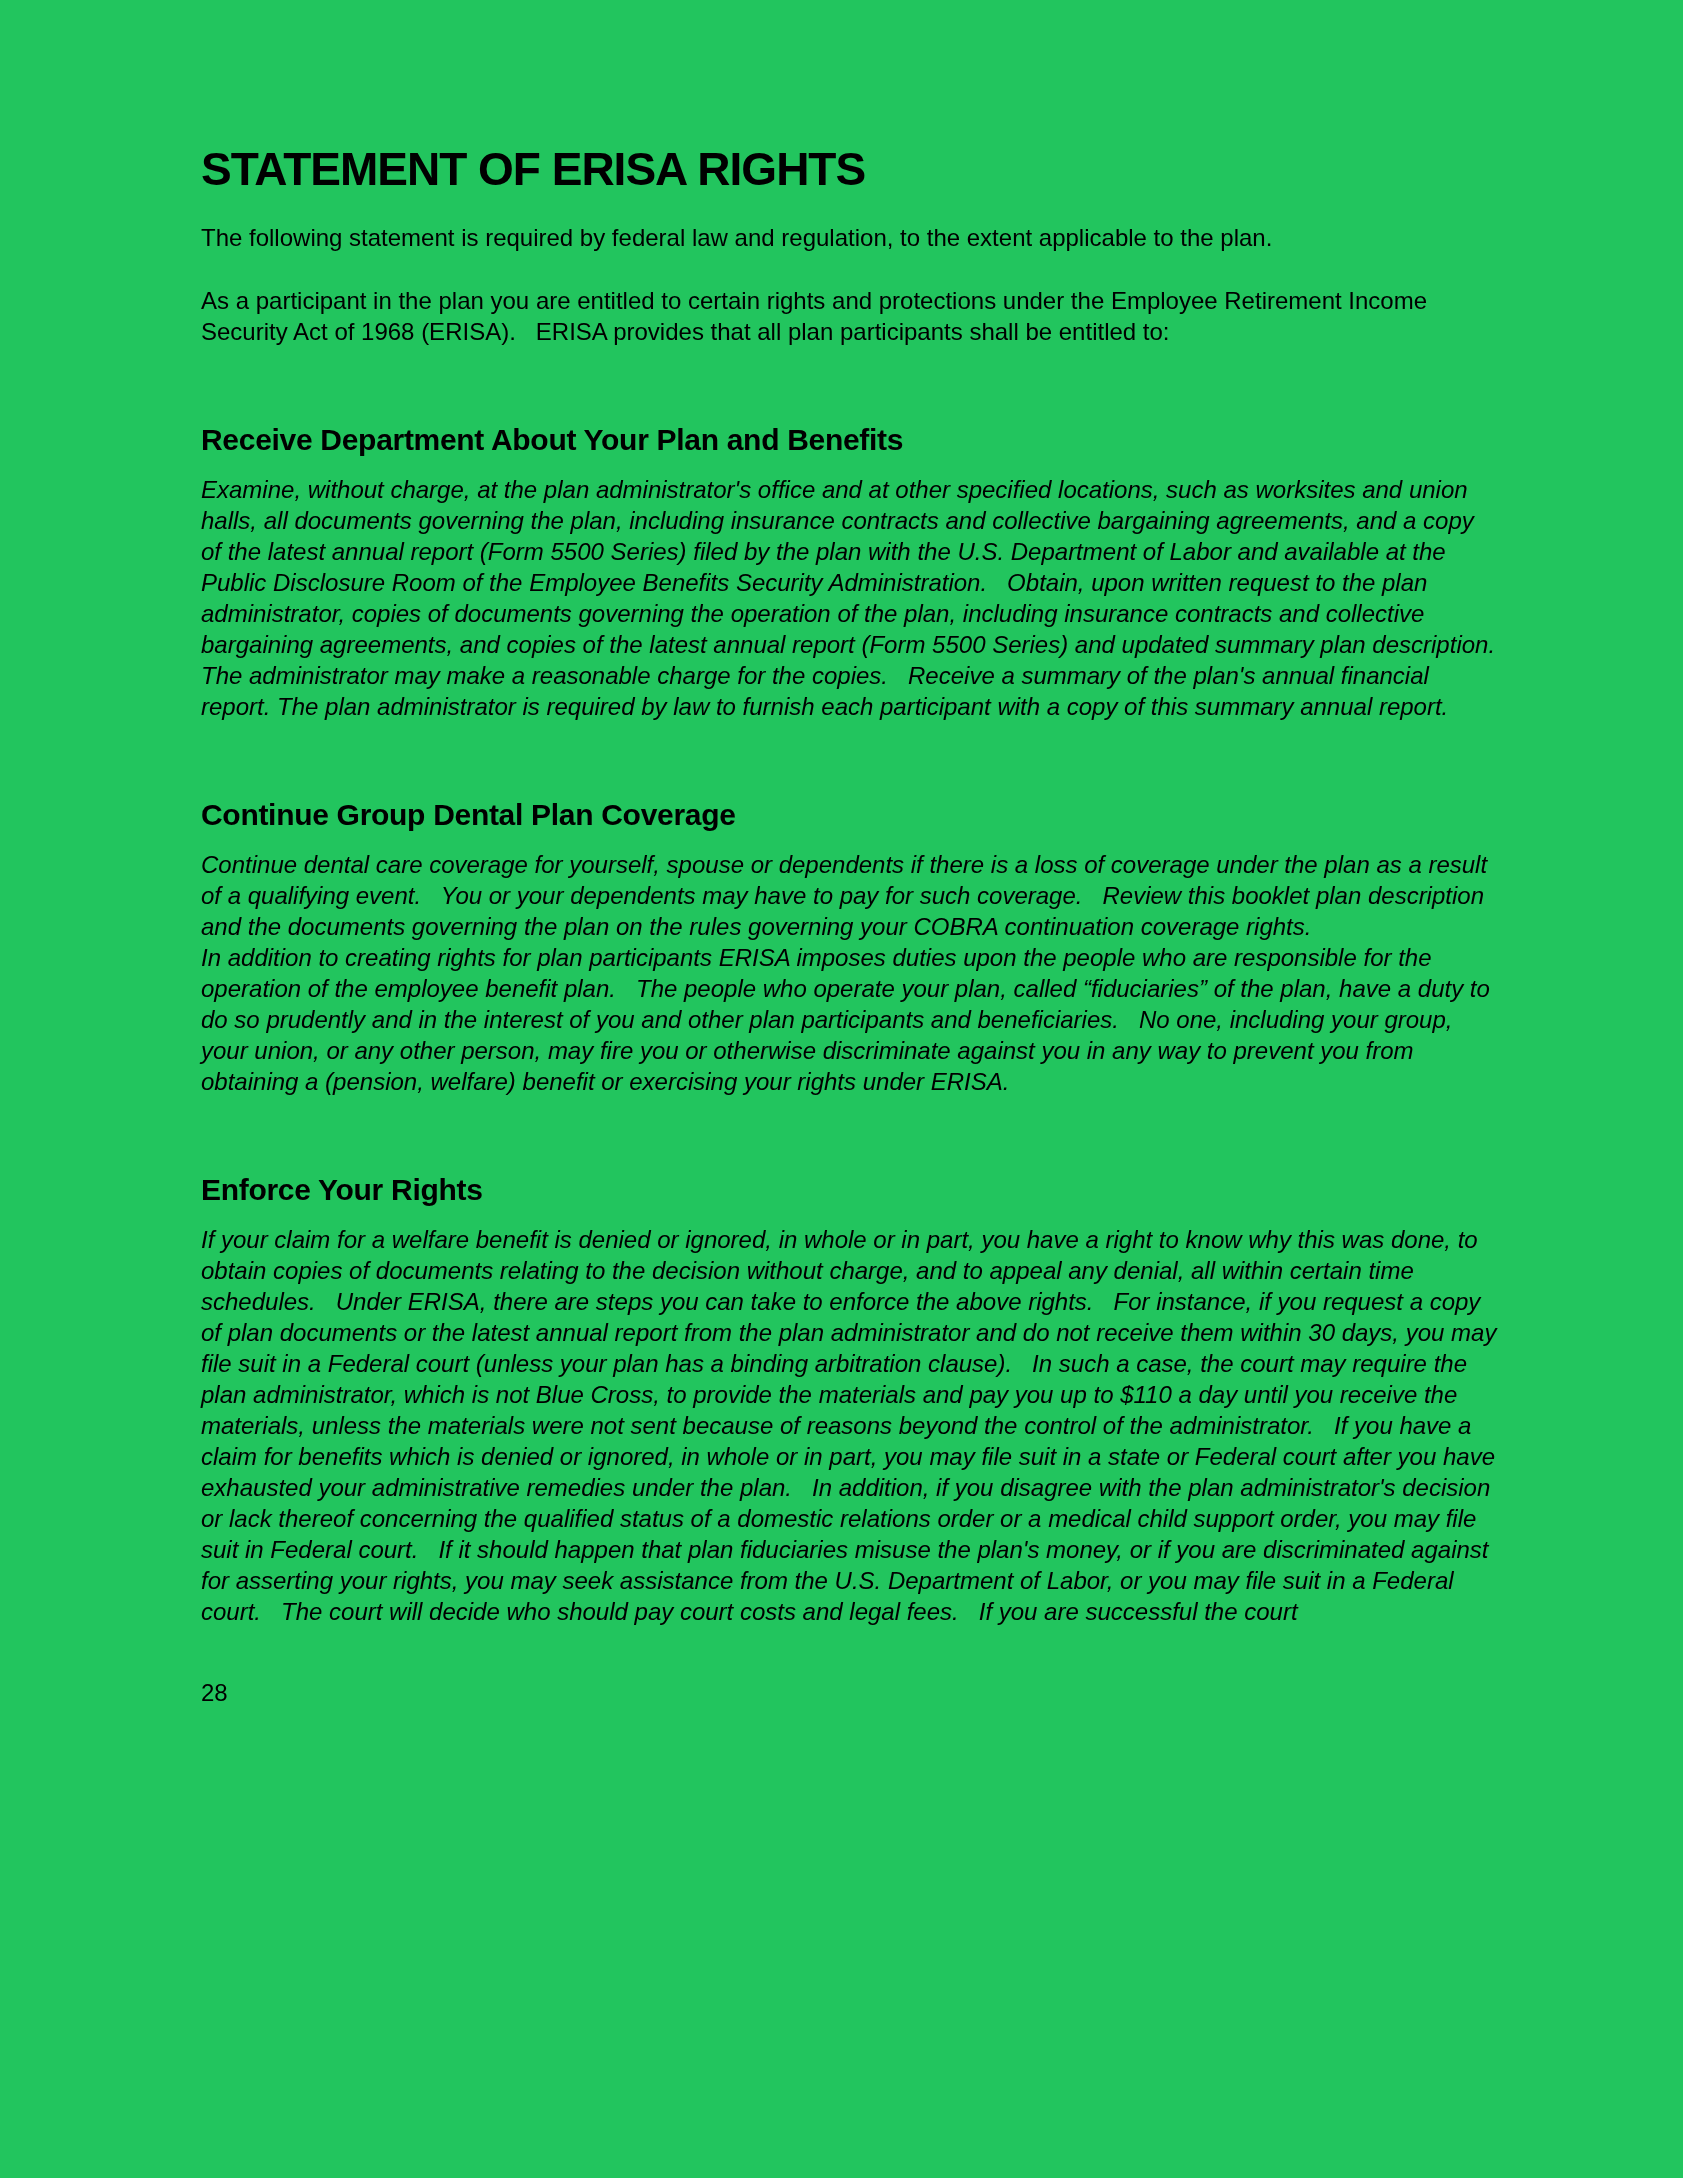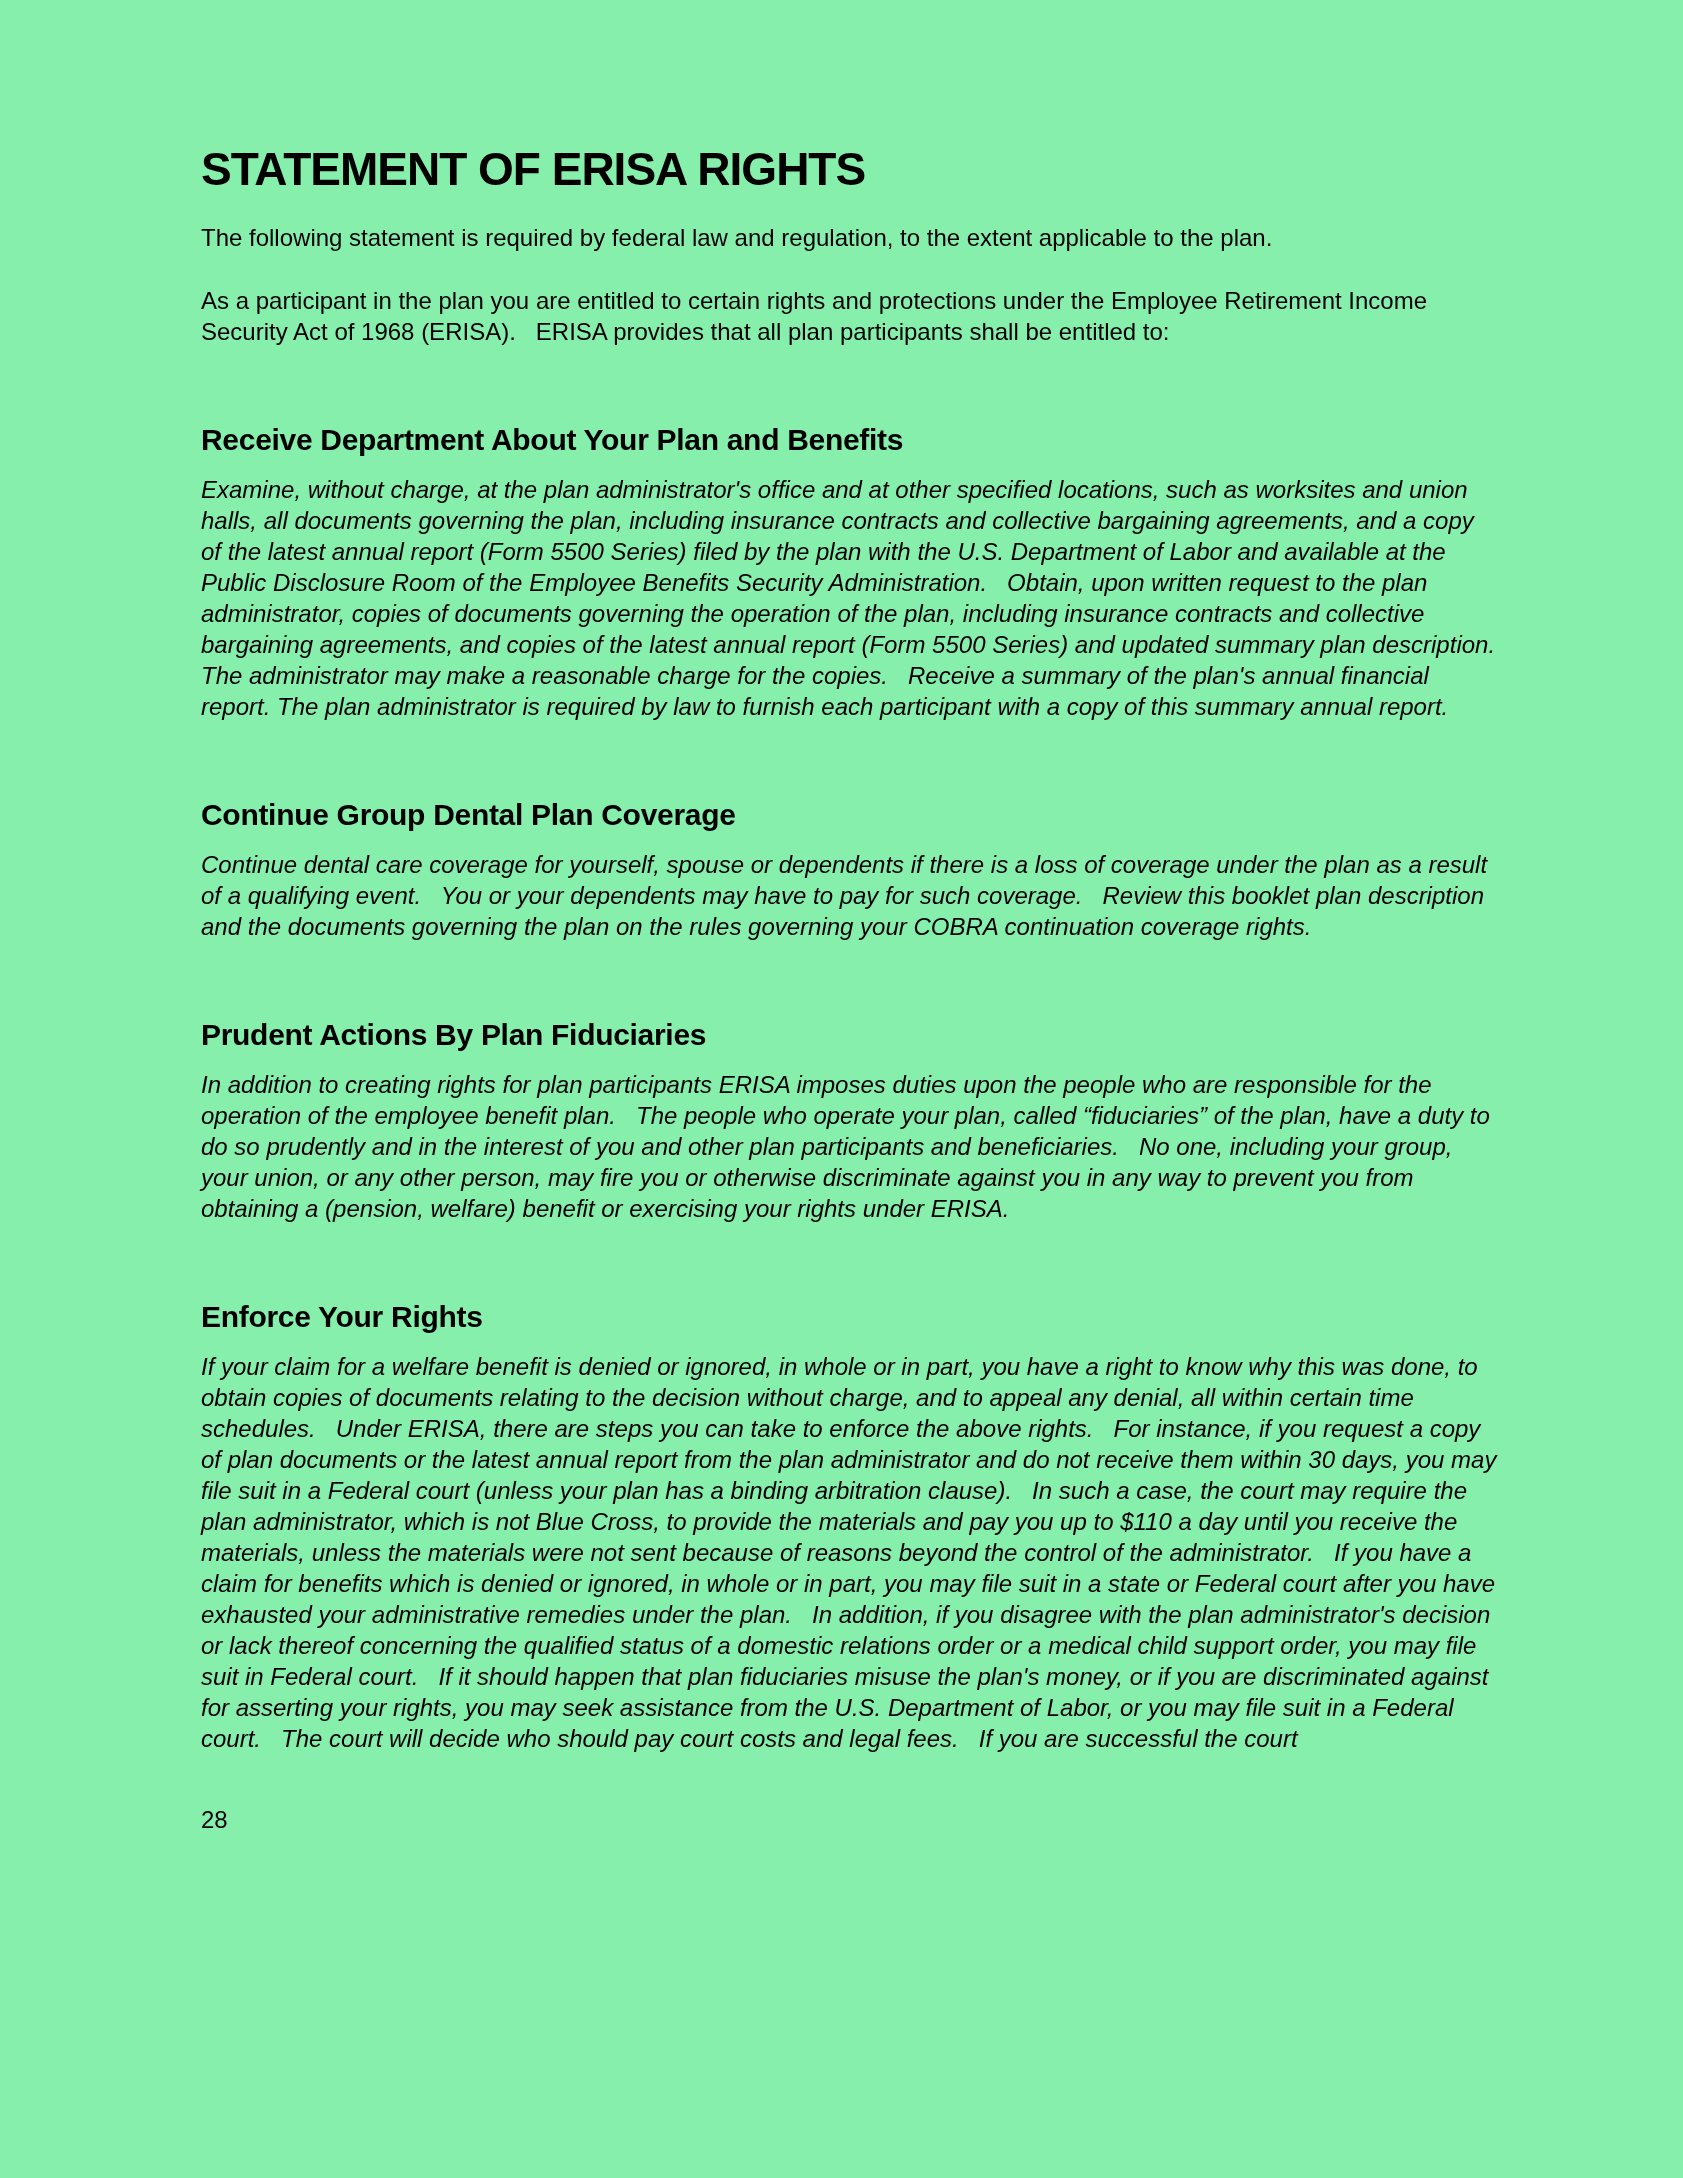--- a/index.html
+++ b/index.html
@@ -5,21 +5,21 @@
   * { margin: 0; padding: 0; box-sizing: border-box; }
   html, body {
     background: #ffffff;
     font-family: "Liberation Sans", "DejaVu Sans", sans-serif;
     color: #000000;
   }
   .page {
     position: relative;
     width: 1683px;
     height: 2178px;
-    background: #86efac;
+    background: #22c55e;
     padding: 144px 183px 0 201px;
     overflow: hidden;
   }
   h1.doc-title {
     font-size: 46px;
     font-weight: bold;
     letter-spacing: -1px;
     line-height: 1.12;
     margin: 0 0 26px 0;
     white-space: pre-wrap;
@@ -61,21 +61,20 @@
     <h2 class="section-heading">Receive Department About Your Plan and Benefits</h2>
     <p class="body-text">Examine, without charge, at the plan administrator's office and at other specified locations, such as worksites and union halls, all documents governing the plan, including insurance contracts and collective bargaining agreements, and a copy of the latest annual report (Form 5500 Series) filed by the plan with the U.S. Department of Labor and available at the Public Disclosure Room of the Employee Benefits Security Administration.   Obtain, upon written request to the plan administrator, copies of documents governing the operation of the plan, including insurance contracts and collective bargaining agreements, and copies of the latest annual report (Form 5500 Series) and updated summary plan description.   The administrator may make a reasonable charge for the copies.   Receive a summary of the plan's annual financial report. The plan administrator is required by law to furnish each participant with a copy of this summary annual report.</p>
   </section>
 
   <section>
     <h2 class="section-heading">Continue Group Dental Plan Coverage</h2>
     <p class="body-text">Continue dental care coverage for yourself, spouse or dependents if there is a loss of coverage under the plan as a result of a qualifying event.   You or your dependents may have to pay for such coverage.   Review this booklet plan description and the documents governing the plan on the rules governing your COBRA continuation coverage rights.</p>
   </section>
 
   <section>
-    <h2 class="section-heading">Prudent Actions By Plan Fiduciaries</h2>
     <p class="body-text">In addition to creating rights for plan participants ERISA imposes duties upon the people who are responsible for the operation of the employee benefit plan.   The people who operate your plan, called “fiduciaries” of the plan, have a duty to do so prudently and in the interest of you and other plan participants and beneficiaries.   No one, including your group, your union, or any other person, may fire you or otherwise discriminate against you in any way to prevent you from obtaining a (pension, welfare) benefit or exercising your rights under ERISA.</p>
   </section>
 
   <section>
     <h2 class="section-heading">Enforce Your Rights</h2>
     <p class="body-text">If your claim for a welfare benefit is denied or ignored, in whole or in part, you have a right to know why this was done, to obtain copies of documents relating to the decision without charge, and to appeal any denial, all within certain time schedules.   Under ERISA, there are steps you can take to enforce the above rights.   For instance, if you request a copy of plan documents or the latest annual report from the plan administrator and do not receive them within 30 days, you may file suit in a Federal court (unless your plan has a binding arbitration clause).   In such a case, the court may require the plan administrator, which is not Blue Cross, to provide the materials and pay you up to $110 a day until you receive the materials, unless the materials were not sent because of reasons beyond the control of the administrator.   If you have a claim for benefits which is denied or ignored, in whole or in part, you may file suit in a state or Federal court after you have exhausted your administrative remedies under the plan.   In addition, if you disagree with the plan administrator's decision or lack thereof concerning the qualified status of a domestic relations order or a medical child support order, you may file suit in Federal court.   If it should happen that plan fiduciaries misuse the plan's money, or if you are discriminated against for asserting your rights, you may seek assistance from the U.S. Department of Labor, or you may file suit in a Federal court.   The court will decide who should pay court costs and legal fees.   If you are successful the court</p>
   </section>
 
   <div class="page-number">28</div>
 

